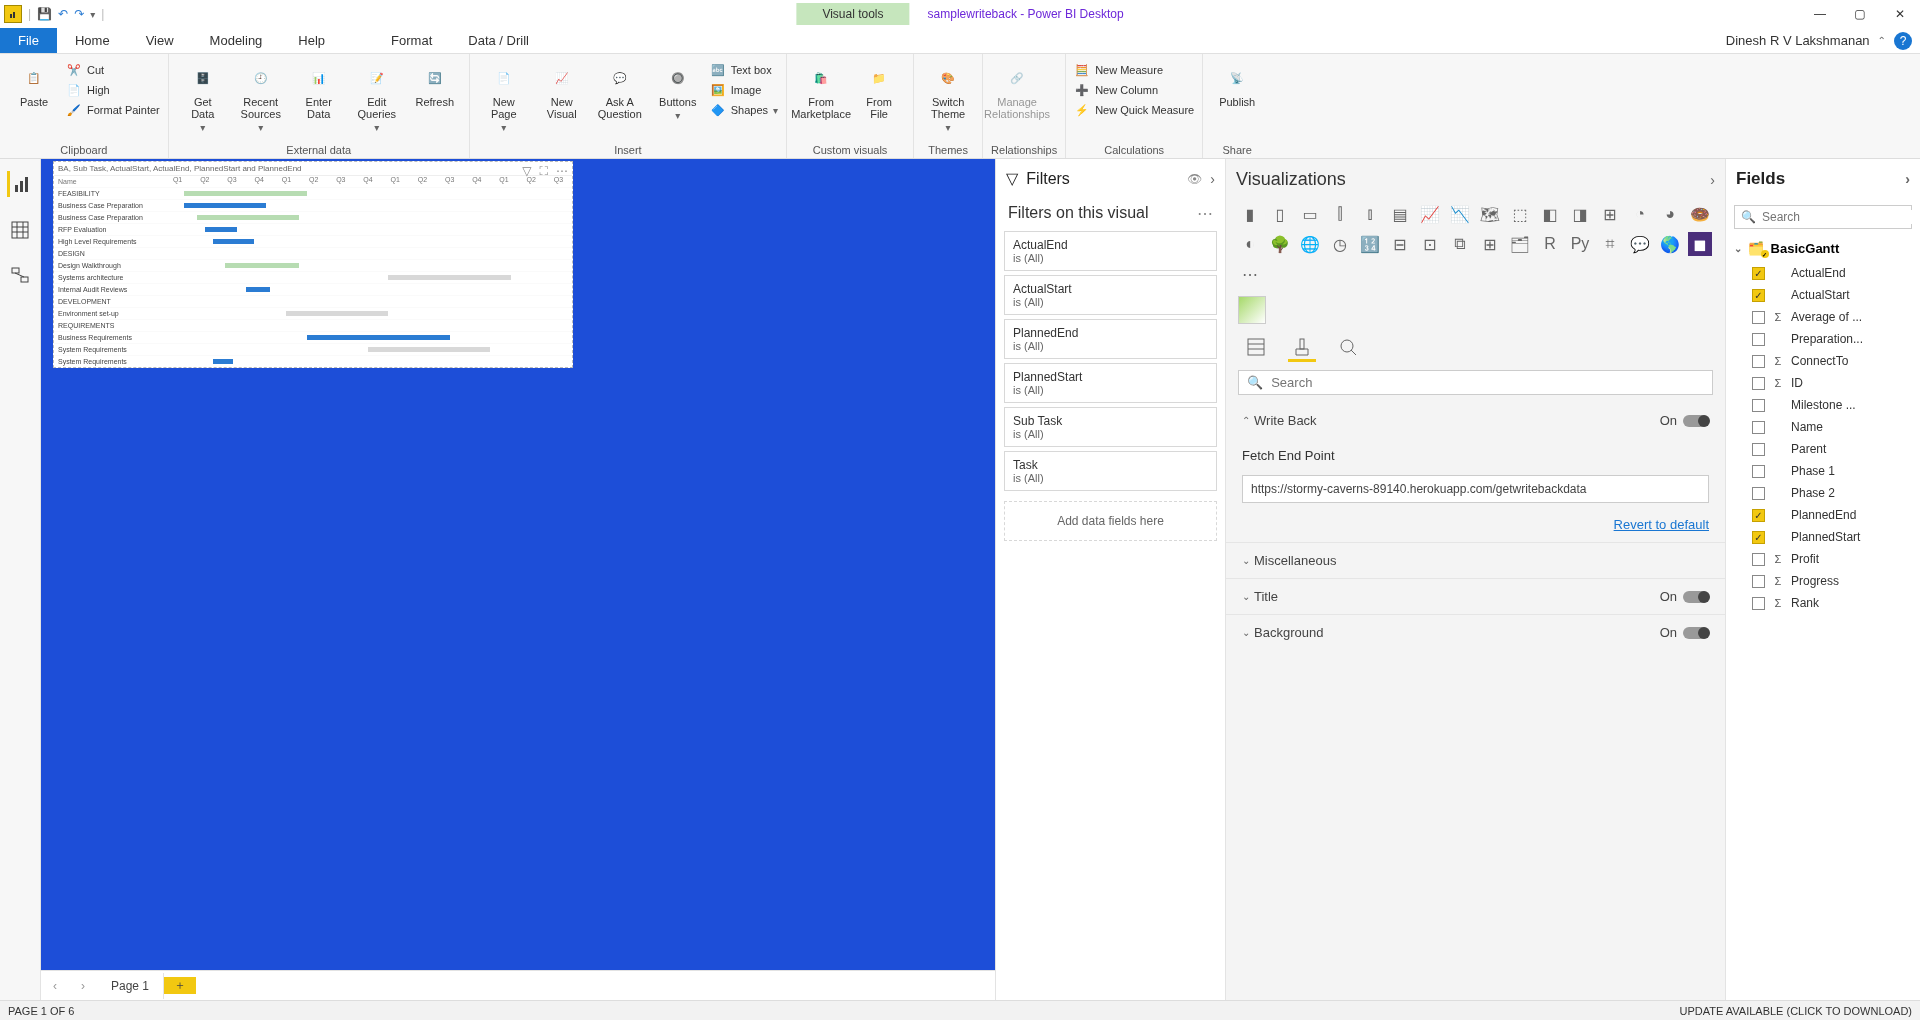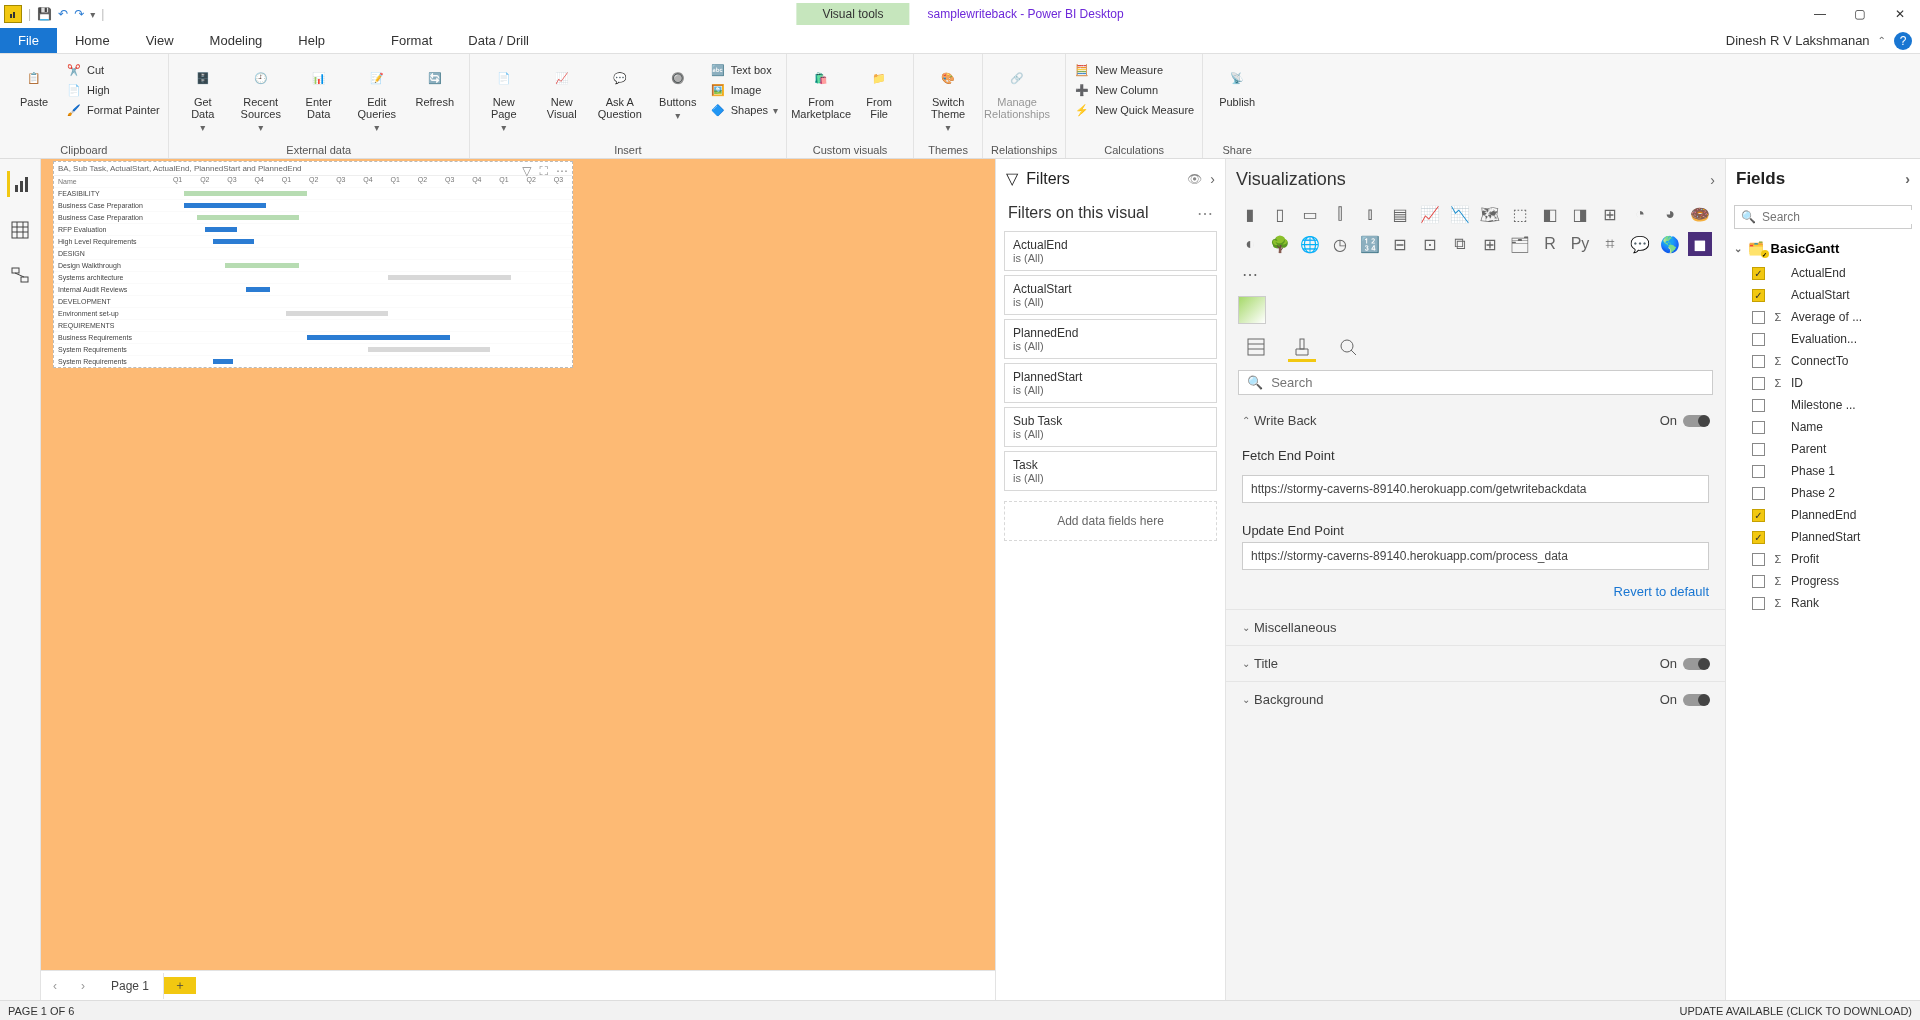--- a/index.html
+++ b/index.html
@@ -36,21 +36,21 @@
 #ribbon .mini-ico { width:16px; height:16px; display:inline-flex; align-items:center; justify-content:center; }
 
 
 #work { position:absolute; top:159px; bottom:20px; left:0; right:0; display:flex; }
 #leftrail { width:41px; background:#f7f7f7; border-right:1px solid #e3e3e3; display:flex; flex-direction:column; align-items:center; padding-top:12px; gap:20px;}
 #leftrail .railbtn { width:26px; height:26px; display:flex; align-items:center; justify-content:center; color:#555; }
 #leftrail .railbtn.active { border-left:3px solid #f2c811; padding-left:2px;}
 
 
 #canvas-col { flex:1; display:flex; flex-direction:column; min-width:0; }
-#canvas-area { flex:1; position:relative; background:#fdba74; overflow:hidden; }
+#canvas-area { flex:1; position:relative; background:#1d4ed8; overflow:hidden; }
 #gantt { position:absolute; left:12px; top:2px; width:520px; border:1px dashed #bbb; background:#fff; font-size:7px; color:#444; }
 #gantt .gtitle { font-size:8px; padding:2px 4px; border-bottom:1px solid #eee; color:#666; position:relative;}
 #gantt .gtitle .gicons{position:absolute; right:4px; top:2px; display:flex; gap:8px; color:#888; font-size:12px;}
 #gantt .ghdr { display:flex; font-size:7px; color:#777; }
 #gantt .gname { width:110px; padding:2px 4px; }
 #gantt .gbars { flex:1; position:relative; height:10px; }
 #gantt .grow { display:flex; align-items:center; border-top:1px solid #fafafa; }
 #gantt .bar { position:absolute; height:5px; background:#2b7cd3; top:2px;}
 #gantt .bar.g { background:#b7dcb2; }
 #gantt .bar.gr{ background:#d8d8d8;}
@@ -78,21 +78,21 @@
 #viz .vg.sel{background:#4a2e7a;color:#fff;}
 #viz .format-tabs { display:flex; gap:18px; padding:6px 16px 0 16px; }
 #viz .ftab { width:28px; height:28px; display:flex; align-items:center; justify-content:center; color:#666; border-bottom:3px solid transparent;}
 #viz .ftab.active{ border-bottom-color:#f2c811;}
 #viz .search { margin:8px 12px; background:#fff; border:1px solid #ccc; display:flex; align-items:center; padding:4px 8px; gap:8px; font-size:13px; color:#555;}
 #viz .formsec { padding:10px 16px; font-size:13px; color:#333; display:flex; align-items:center; gap:8px;}
 #viz .formsec .lab{flex:0 0 auto;}
 #viz input[type=text].endpoint{ width:100%; padding:6px 8px; border:1px solid #ccc; font-size:12px; color:#444; background:#fff;}
 #viz .accordion{ padding:10px 16px; border-top:1px solid #e5e5e5; display:flex; align-items:center; font-size:13px; color:#444;}
 #viz .accordion .right{margin-left:auto; display:flex; align-items:center; gap:6px;}
-#viz .revert{ text-align:right; padding:4px 16px 10px 16px; color:#1976d2; font-size:13px;}
+#viz .revert{ text-align:right; padding:4px 16px 10px 16px; color:#1976d2; font-size:13px;text-decoration:underline;}
 .toggle{width:26px;height:12px;background:#999;border-radius:6px;position:relative;}
 .toggle::after{content:"";width:12px;height:12px;border-radius:50%;background:#444;position:absolute;right:-1px;top:0;}
 
 
 #fields { width:195px; border-left:1px solid #e3e3e3; background:#fff; display:flex; flex-direction:column;}
 #fields .search { margin:6px 8px; border:1px solid #ccc; display:flex; align-items:center; padding:4px 6px; gap:6px; font-size:12px; color:#555;}
 #fields .tbl { padding:6px 8px; font-weight:600; font-size:13px; display:flex; align-items:center; gap:6px;}
 #fields .fld { padding:4px 6px 4px 26px; font-size:12px; display:flex; align-items:center; gap:8px; color:#333;}
 #fields .fld .cb{width:13px;height:13px;border:1px solid #888;display:inline-block;}
 #fields .fld .cb.on{background:#f2c811;border-color:#c6a100;}
@@ -592,24 +592,20 @@
       <span class="chev">⌃</span>&nbsp;<span>Write Back</span>
       <div class="right">
           <span>On</span>
           <div class="toggle"></div>
         </div>
     </div>
     <div class="formsec" style="flex-direction:column;align-items:flex-start;gap:12px;">
       <div class="lab">Fetch End Point</div>
       <input type="text" class="endpoint" value="https://stormy-caverns-89140.herokuapp.com/getwritebackdata" style="">
     </div>
-    <div class="formsec" style="flex-direction:column;align-items:flex-start;gap:4px;">
-      <div class="lab">Update End Point</div>
-      <input type="text" class="endpoint" value="https://stormy-caverns-89140.herokuapp.com/process_data" style="">
-    </div>
     <div class="revert">Revert to default</div>
 
     <div class="accordion"><span class="chev">⌄</span>&nbsp;<span>Miscellaneous</span></div>
     <div class="accordion"><span class="chev">⌄</span>&nbsp;<span>Title</span><div class="right">
           <span>On</span>
           <div class="toggle"></div>
         </div></div>
     <div class="accordion"><span class="chev">⌄</span>&nbsp;<span>Background</span><div class="right">
           <span>On</span>
           <div class="toggle"></div>
@@ -643,21 +639,21 @@
           <span>ActualStart</span>
         </div>
         <div class="fld">
           <span class="cb"></span>
           <span class="sigma">Σ</span>
           <span>Average of ...</span>
         </div>
         <div class="fld">
           <span class="cb"></span>
           <span class="sigma"></span>
-          <span>Evaluation...</span>
+          <span>Preparation...</span>
         </div>
         <div class="fld">
           <span class="cb"></span>
           <span class="sigma">Σ</span>
           <span>ConnectTo</span>
         </div>
         <div class="fld">
           <span class="cb"></span>
           <span class="sigma">Σ</span>
           <span>ID</span>

